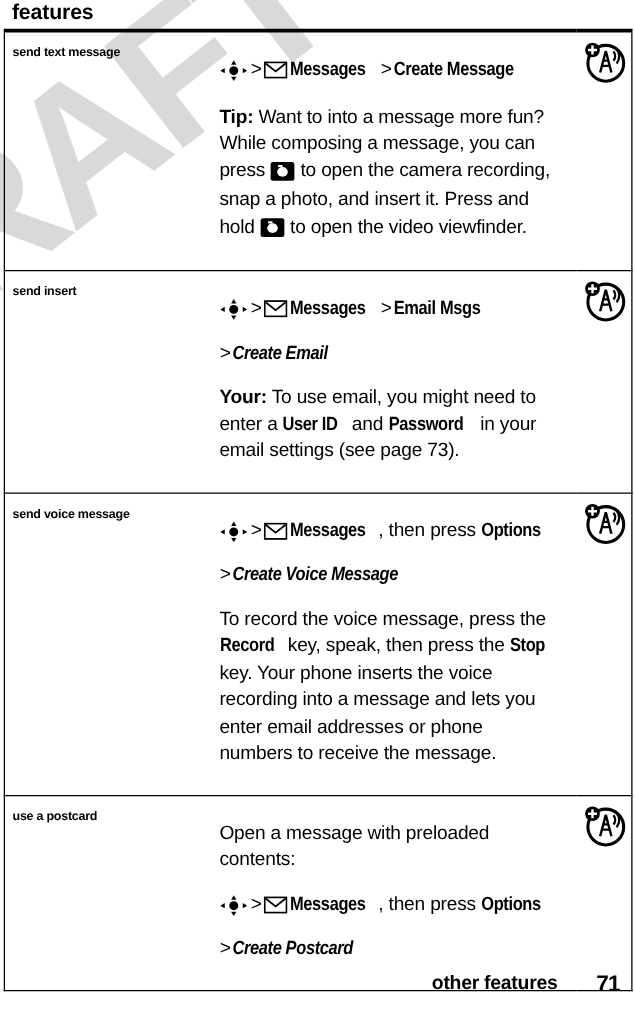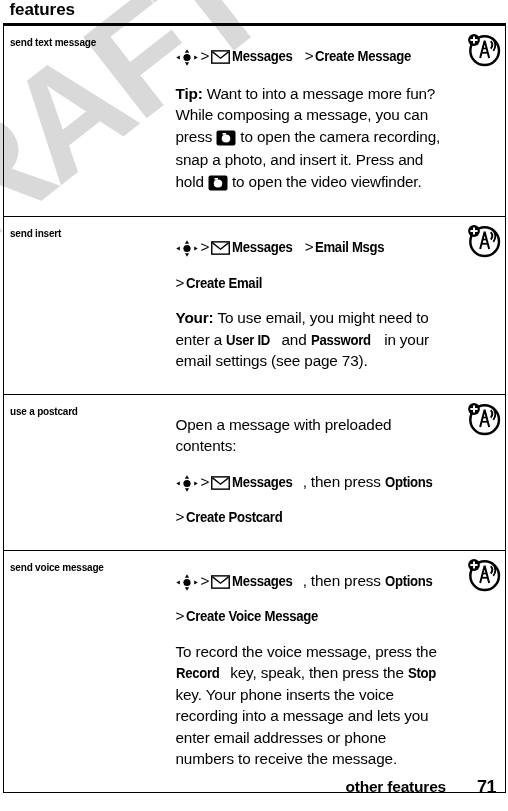--- a/index.html
+++ b/index.html
@@ -114,21 +114,21 @@
   }
 
   
   .para {
     font-size: 15.3px;
     line-height: 21.5px;
     letter-spacing: -0.15px;
     margin: 12px;
   }
   .para + .para { margin-top: 14px; }
-  .para.tight + .para.tight { margin-top: 0; }
+  .para.tight + .para.tight { margin-top: 0; font-style: italic; }
 
   .b { font-weight: bold; }
 
   
   .menu {
     font-family: "Liberation Sans Narrow", "Liberation Sans", sans-serif;
     font-weight: bold;
     font-stretch: condensed;
     font-size: 15.3px;
     letter-spacing: -0.35px;
@@ -329,44 +329,46 @@
             <path d="M34.6 10.2 a11 11 0 0 1 0 14" fill="none" stroke="#000" stroke-width="2.3"></path>
             <circle cx="11" cy="11" r="7.2" fill="#000"></circle>
             <path d="M11 6.6 L11 15.4 M6.6 11 L15.4 11" stroke="#fff" stroke-width="2.4"></path>
           </svg>
         </span>
       </td>
     </tr>
 
     <tr class="row">
       <td class="cell-label">
-        <div class="lbl">use a postcard</div>
+        <div class="lbl">send voice message</div>
       </td>
       <td class="cell-body">
 
-        <p class="para">Open a message with preloaded contents:</p>
-
-        <p class="para tight" style="margin-top:14px">
+        <p class="para tight">
           <span class="icon-inline">
             <svg class="nav-key" viewBox="0 0 44 34">
               <circle cx="22" cy="17" r="7.2" fill="#000"></circle>
               <path d="M22 0.5 L26.2 7.4 L17.8 7.4 Z" fill="#000"></path>
               <path d="M22 33.5 L26.2 26.6 L17.8 26.6 Z" fill="#000"></path>
               <path d="M0.5 17 L7.6 12.9 L7.6 21.1 Z" fill="#000"></path>
               <path d="M43.5 17 L36.4 12.9 L36.4 21.1 Z" fill="#000"></path>
             </svg>
           </span><span class="gt">&gt;</span><span class="icon-inline">
             <svg class="envelope" viewBox="0 0 40 29">
               <rect x="1.6" y="1.6" width="36.8" height="25.8" fill="#fff" stroke="#000" stroke-width="3"></rect>
               <path d="M3.2 3.6 L20 17 L36.8 3.6" fill="none" stroke="#000" stroke-width="3"></path>
             </svg>
           </span><span class="menu-wrap"><span class="menu">Messages</span></span><span>, then press </span><span class="menu-wrap"><span class="menu">Options</span></span>
         </p>
         <p class="para tight">
-          <span class="gt" style="padding-left:0">&gt;</span><span class="menu-wrap"><span class="menu">Create Postcard</span></span>
+          <span class="gt" style="padding-left:0">&gt;</span><span class="menu-wrap"><span class="menu">Create Voice Message</span></span>
+        </p>
+
+        <p class="para">
+          <span>To record the voice message, press the </span><span class="menu-wrap"><span class="menu">Record</span></span><span> key, speak, then press the </span><span class="menu-wrap"><span class="menu">Stop</span></span><span> key. Your phone inserts the voice recording into a message and lets you enter email addresses or phone numbers to receive the message.</span>
         </p>
 
       </td>
       <td class="cell-icon">
         <span class="icon-inline">
           <svg class="net-badge" viewBox="0 0 44 44">
             <circle cx="24" cy="24" r="17.5" fill="#fff" stroke="#000" stroke-width="3"></circle>
             <path d="M24 12 L18.5 33 M24 12 L29.5 33" fill="none" stroke="#000" stroke-width="2.4"></path>
             <path d="M20.4 26.6 L27.6 26.6" fill="none" stroke="#000" stroke-width="2.2"></path>
             <path d="M21.6 21.4 L26.4 21.4" fill="none" stroke="#000" stroke-width="2"></path>
@@ -374,46 +376,44 @@
             <path d="M34.6 10.2 a11 11 0 0 1 0 14" fill="none" stroke="#000" stroke-width="2.3"></path>
             <circle cx="11" cy="11" r="7.2" fill="#000"></circle>
             <path d="M11 6.6 L11 15.4 M6.6 11 L15.4 11" stroke="#fff" stroke-width="2.4"></path>
           </svg>
         </span>
       </td>
     </tr>
 
     <tr class="row">
       <td class="cell-label">
-        <div class="lbl">send voice message</div>
+        <div class="lbl">use a postcard</div>
       </td>
       <td class="cell-body">
 
-        <p class="para tight">
+        <p class="para">Open a message with preloaded contents:</p>
+
+        <p class="para tight" style="margin-top:14px">
           <span class="icon-inline">
             <svg class="nav-key" viewBox="0 0 44 34">
               <circle cx="22" cy="17" r="7.2" fill="#000"></circle>
               <path d="M22 0.5 L26.2 7.4 L17.8 7.4 Z" fill="#000"></path>
               <path d="M22 33.5 L26.2 26.6 L17.8 26.6 Z" fill="#000"></path>
               <path d="M0.5 17 L7.6 12.9 L7.6 21.1 Z" fill="#000"></path>
               <path d="M43.5 17 L36.4 12.9 L36.4 21.1 Z" fill="#000"></path>
             </svg>
           </span><span class="gt">&gt;</span><span class="icon-inline">
             <svg class="envelope" viewBox="0 0 40 29">
               <rect x="1.6" y="1.6" width="36.8" height="25.8" fill="#fff" stroke="#000" stroke-width="3"></rect>
               <path d="M3.2 3.6 L20 17 L36.8 3.6" fill="none" stroke="#000" stroke-width="3"></path>
             </svg>
           </span><span class="menu-wrap"><span class="menu">Messages</span></span><span>, then press </span><span class="menu-wrap"><span class="menu">Options</span></span>
         </p>
         <p class="para tight">
-          <span class="gt" style="padding-left:0">&gt;</span><span class="menu-wrap"><span class="menu">Create Voice Message</span></span>
-        </p>
-
-        <p class="para">
-          <span>To record the voice message, press the </span><span class="menu-wrap"><span class="menu">Record</span></span><span> key, speak, then press the </span><span class="menu-wrap"><span class="menu">Stop</span></span><span> key. Your phone inserts the voice recording into a message and lets you enter email addresses or phone numbers to receive the message.</span>
+          <span class="gt" style="padding-left:0">&gt;</span><span class="menu-wrap"><span class="menu">Create Postcard</span></span>
         </p>
 
       </td>
       <td class="cell-icon">
         <span class="icon-inline">
           <svg class="net-badge" viewBox="0 0 44 44">
             <circle cx="24" cy="24" r="17.5" fill="#fff" stroke="#000" stroke-width="3"></circle>
             <path d="M24 12 L18.5 33 M24 12 L29.5 33" fill="none" stroke="#000" stroke-width="2.4"></path>
             <path d="M20.4 26.6 L27.6 26.6" fill="none" stroke="#000" stroke-width="2.2"></path>
             <path d="M21.6 21.4 L26.4 21.4" fill="none" stroke="#000" stroke-width="2"></path>

